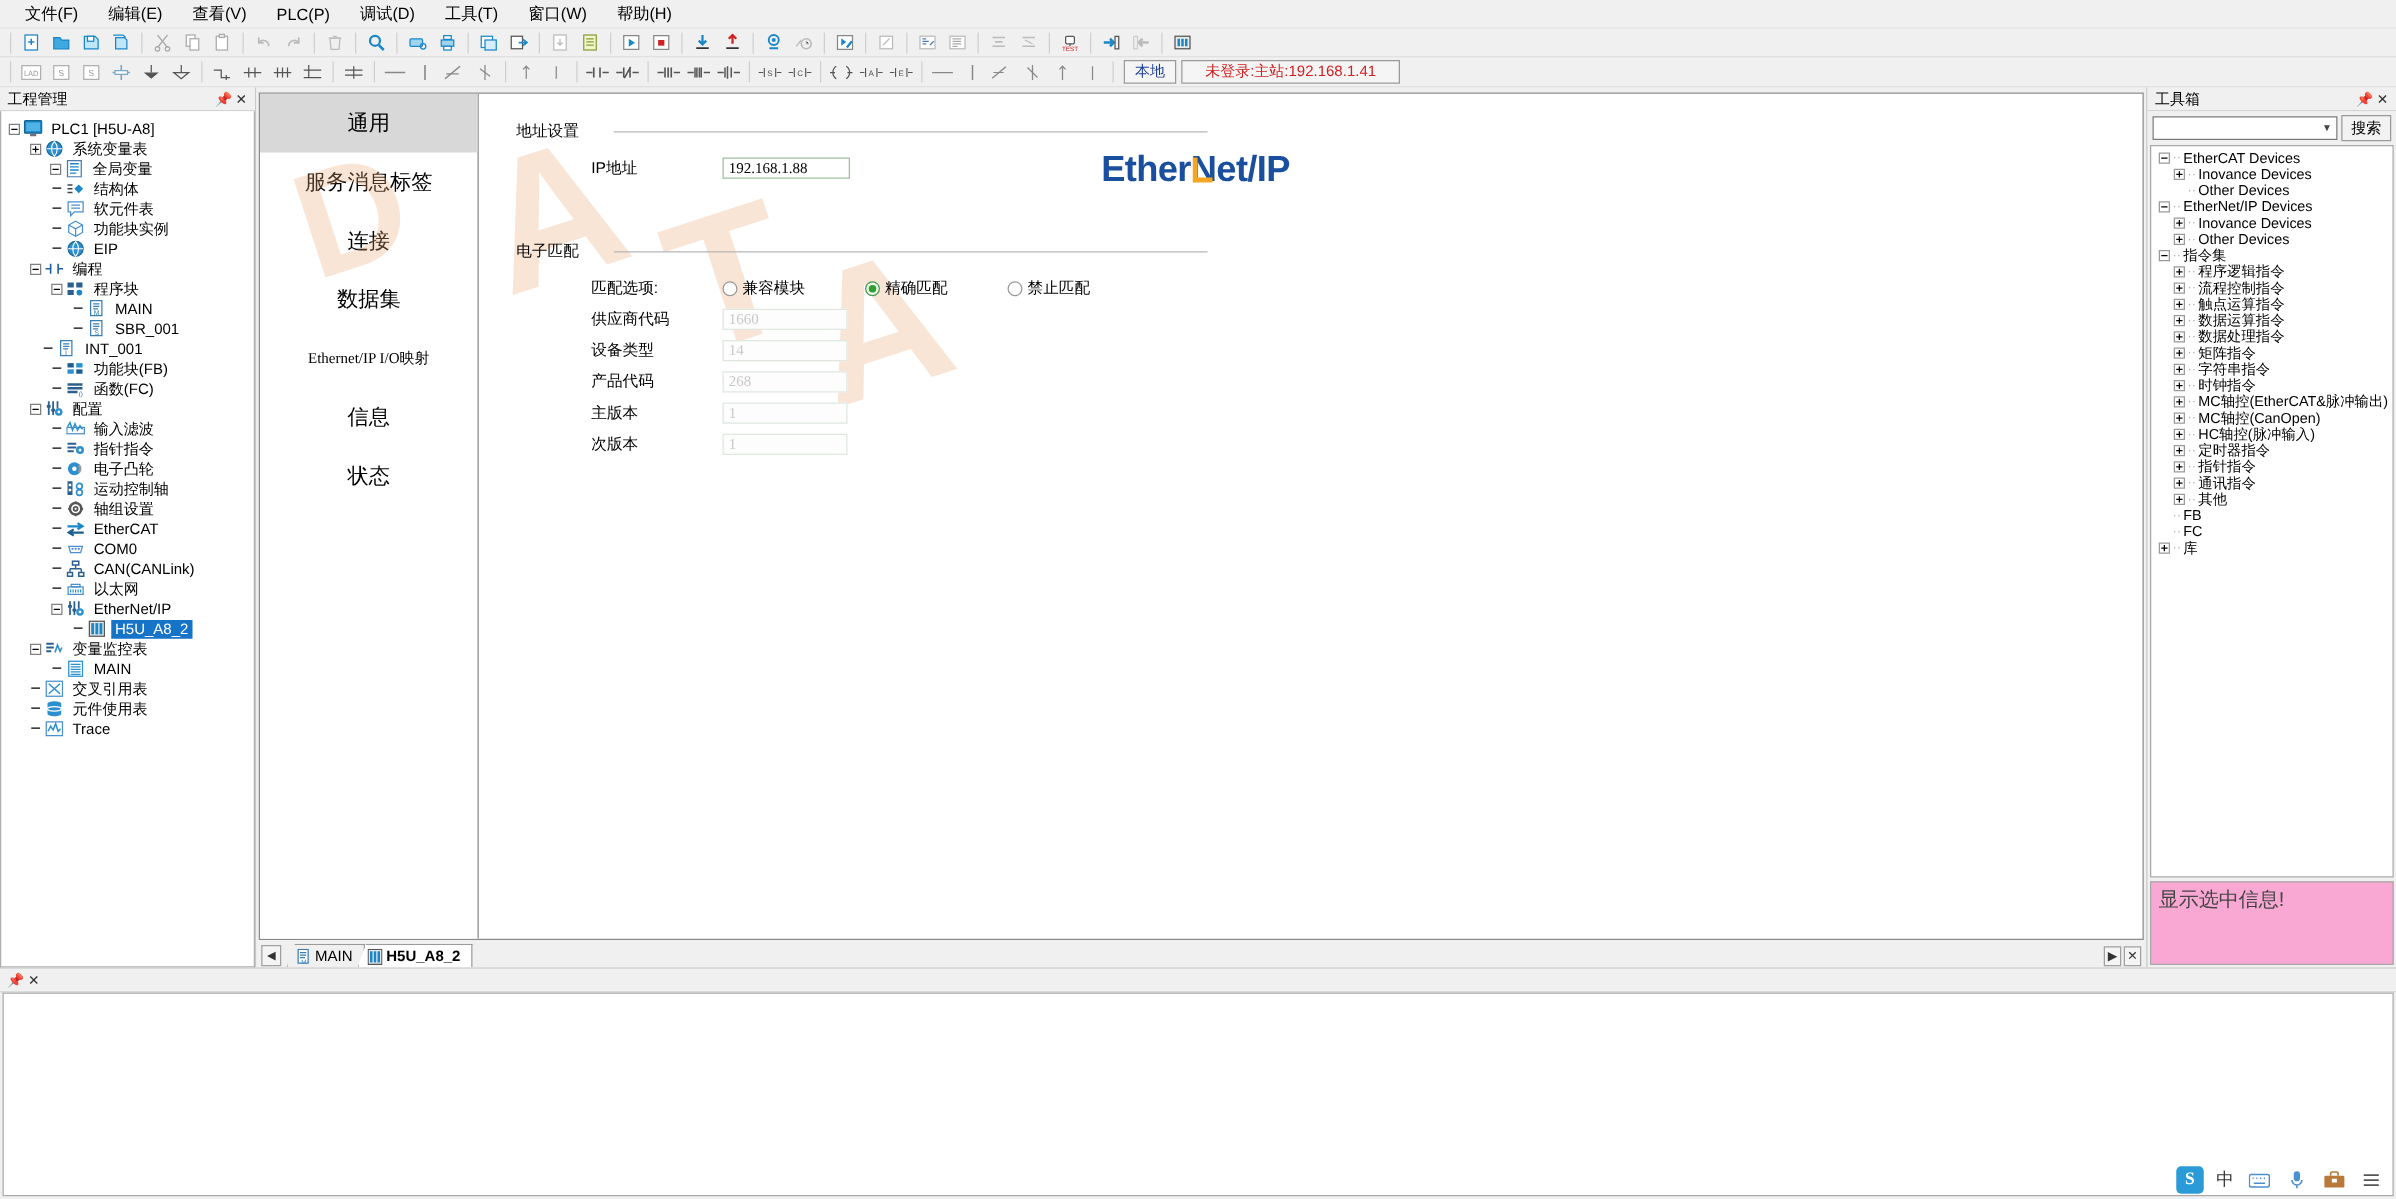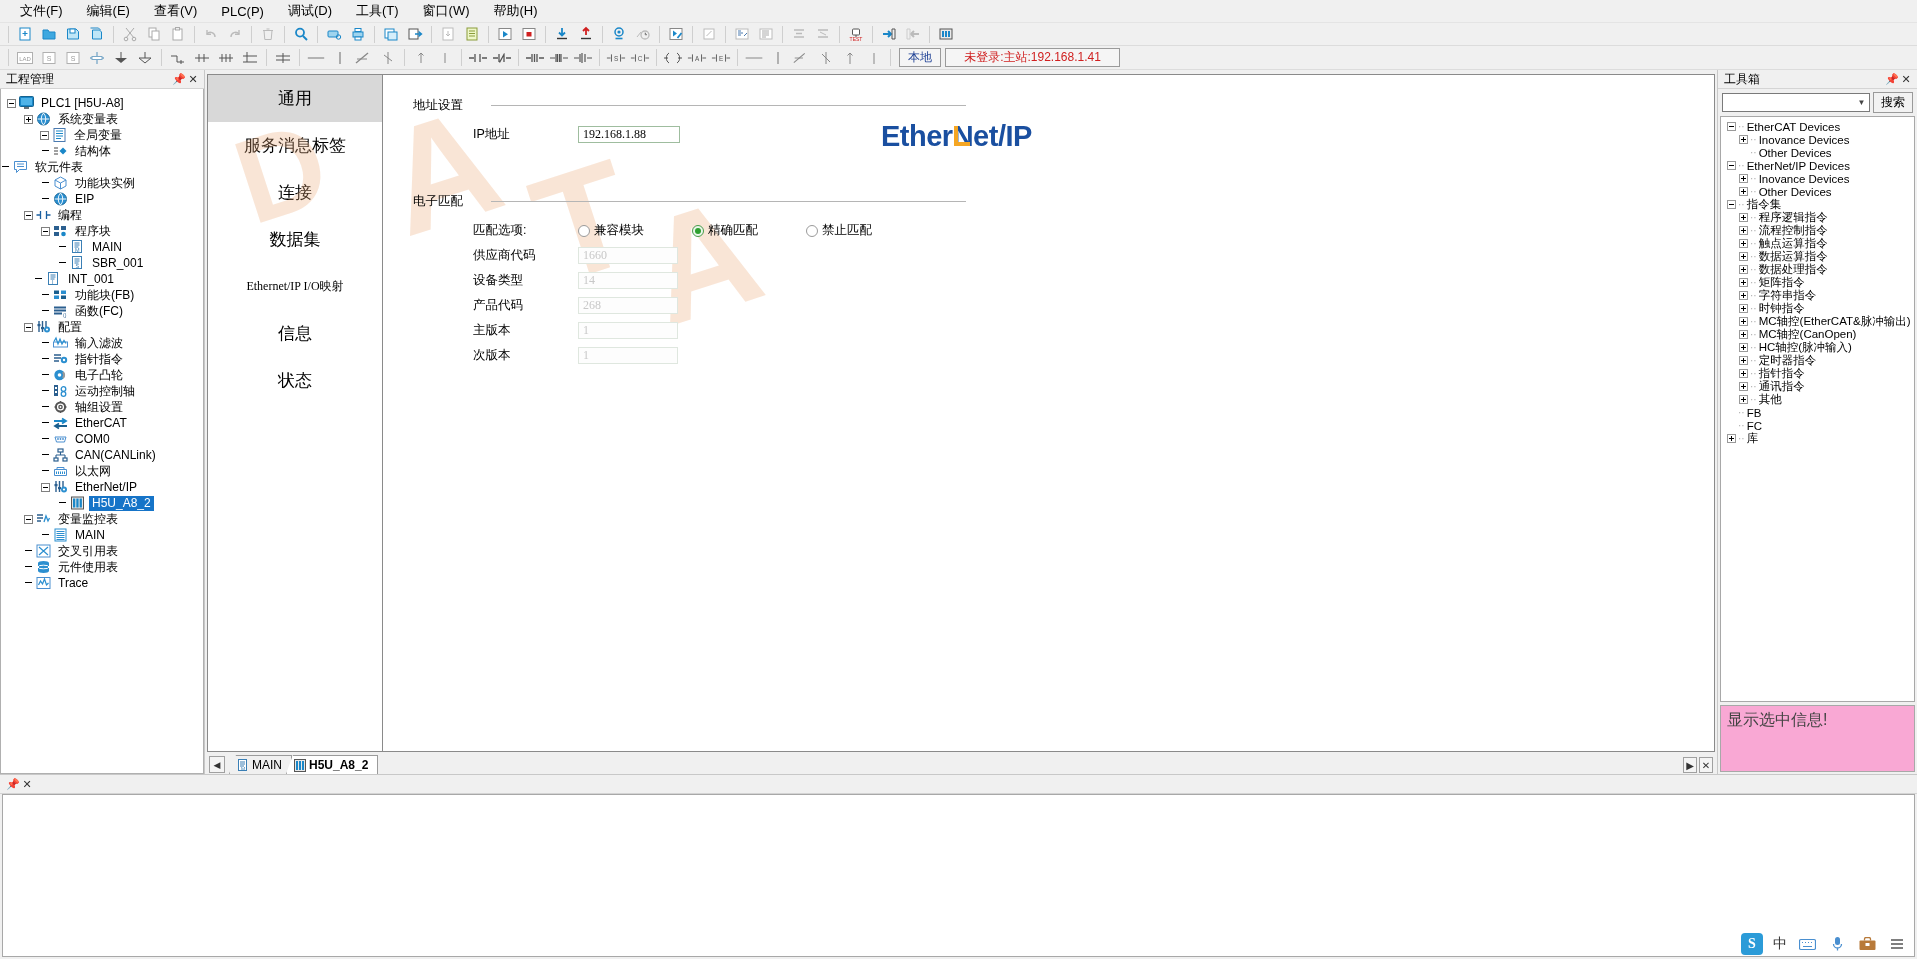--- a/index.html
+++ b/index.html
@@ -711,21 +711,21 @@
               <span class="tlabel">全局变量</span>
             </div>
             <div class="trow" style="padding-left: 40px;">
               <span class="twist none"></span>
               <span class="ticon"><svg width="15" height="14" viewBox="0 0 15 14">
                   <path d="M1 4h4M1 7h4M1 10h4" stroke="#444" stroke-width="1.2"></path>
                   <path d="M10 3.5l3.5 3.5L10 10.5L6.5 7z" fill="#1a87c8"></path>
                 </svg></span>
               <span class="tlabel">结构体</span>
             </div>
-            <div class="trow" style="">
+            <div class="trow" style="padding-left: 40px;">
               <span class="twist none"></span>
               <span class="ticon"><svg width="15" height="14" viewBox="0 0 15 14">
                   <path d="M1.5 1.5h12v8h-7l-3 3v-3h-2z" fill="#fff" stroke="#4a8fd0"></path>
                   <path d="M4 4h7M4 6.5h7" stroke="#4a8fd0"></path>
                 </svg></span>
               <span class="tlabel">软元件表</span>
             </div>
             <div class="trow" style="padding-left: 40px;">
               <span class="twist none"></span>
               <span class="ticon"><svg width="15" height="14" viewBox="0 0 15 14">

